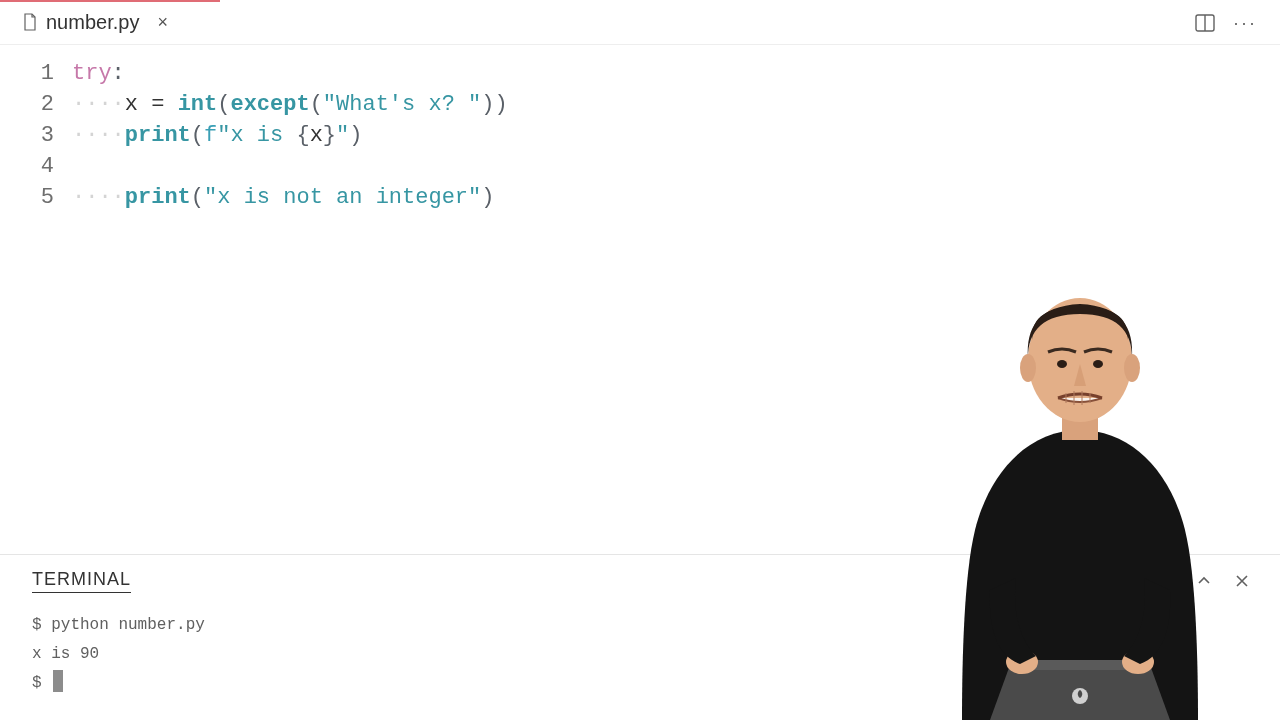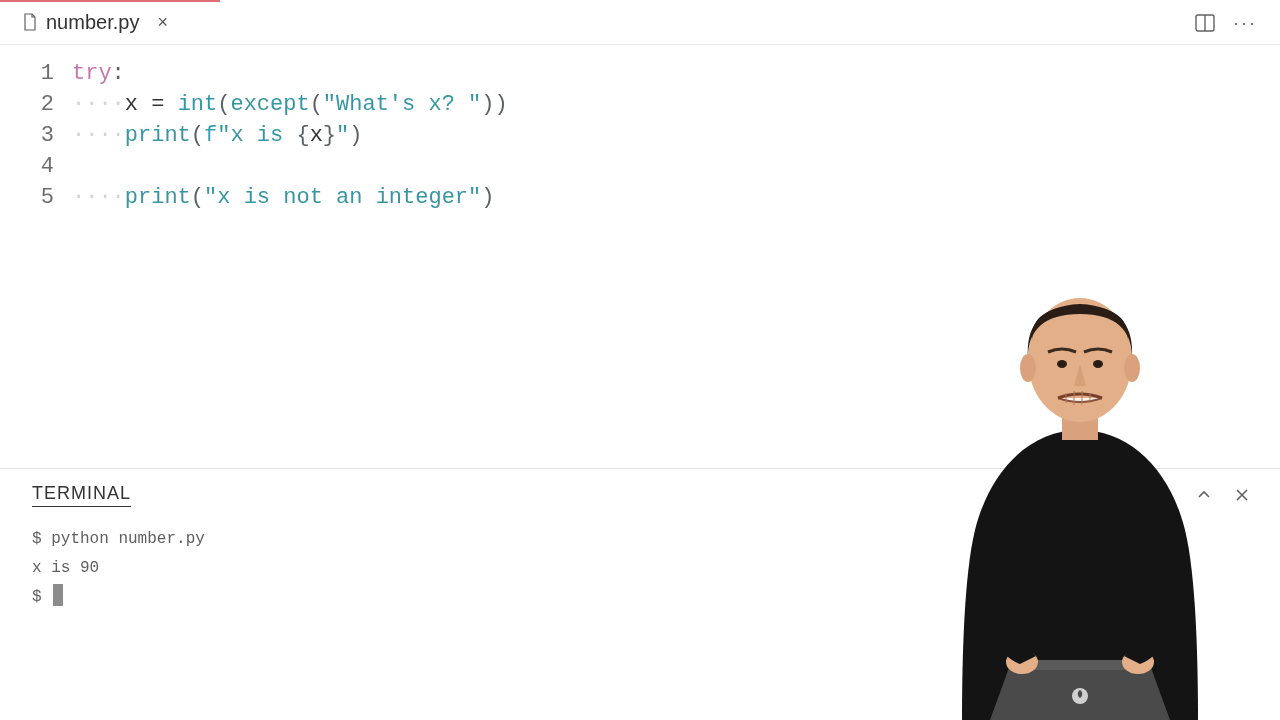--- a/index.html
+++ b/index.html
@@ -82,31 +82,31 @@
     width: 72px;
     text-align: right;
     padding-right: 18px;
     color: #6e6e6e;
     user-select: none;
   }
   .code-text { color: #333; }
   .ws { color: #d4d4d4; }
   .kw { color: #c678a9; }
   .kw2 { color: #3a9fb5; }
-  .fn { color: #3796a3; }
+  .fn { color: #3796a3; font-weight: bold; }
   .id { color: #333; }
   .op { color: #333; }
   .str { color: #3796a3; }
   .punct { color: #5a6068; }
 
   
   .terminal-panel {
     position: absolute;
     left: 0; right: 0; bottom: 0;
-    height: 252px;
+    height: 166px;
     border-top: 1px solid #e5e5e5;
     padding: 14px 28px 10px 32px;
     font-family: "Consolas","Menlo","Courier New",monospace;
   }
   .terminal-header {
     display: flex;
     justify-content: space-between;
     align-items: center;
     margin-bottom: 18px;
   }

